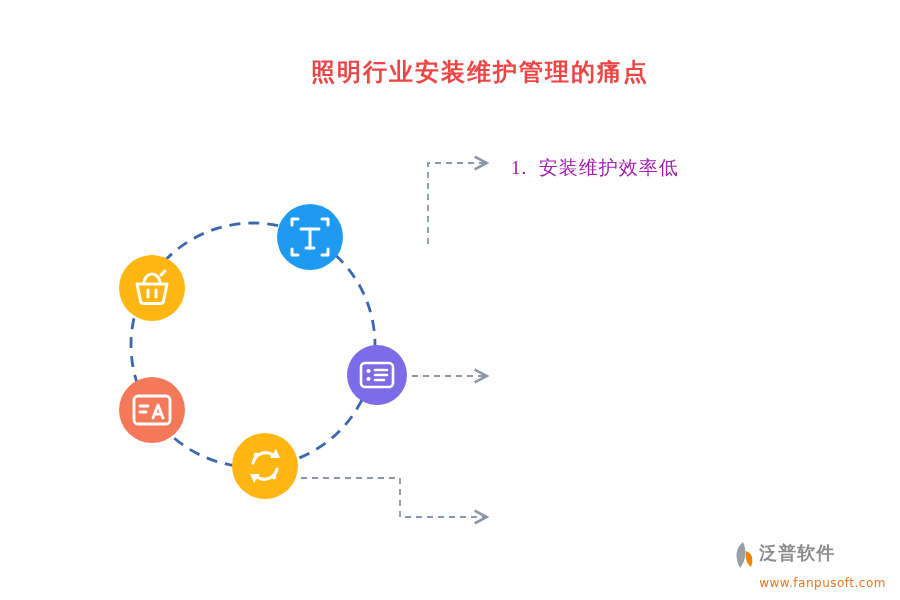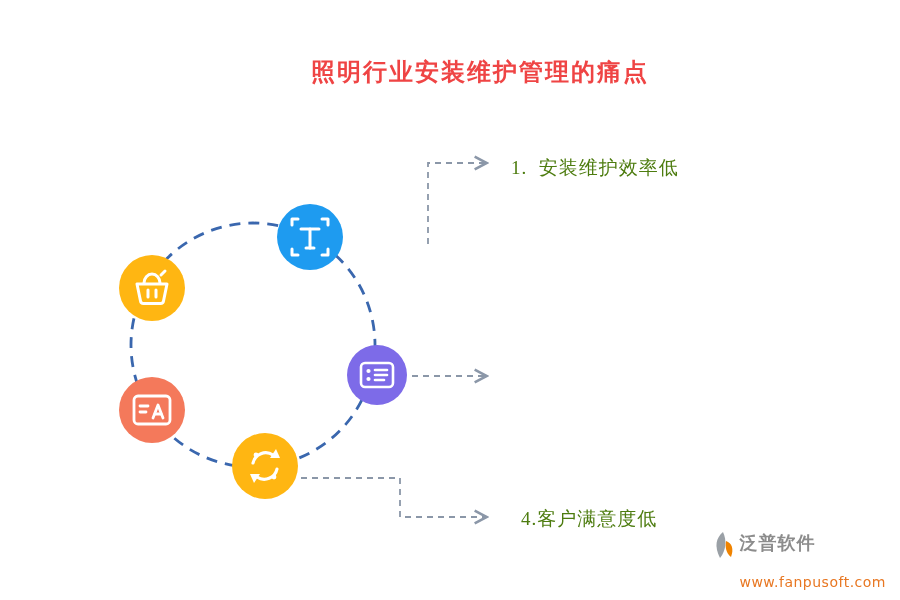--- a/index.html
+++ b/index.html
@@ -7,28 +7,28 @@
     position:relative;width:900px;height:600px;background:#ffffff;overflow:hidden;
     font-family:"Liberation Serif","DejaVu Serif",serif;
   }
   .title{
     position:absolute;left:60px;top:56px;width:840px;text-align:center;
     font-size:24px;font-weight:bold;letter-spacing:2px;
   }
   .overlay{position:absolute;left:0;top:0;}
   .icon-badge{position:absolute;}
   .pain-label{
-    position:absolute;font-size:19px;color:#4d7c0f;white-space:pre;letter-spacing:1px;
+    position:absolute;font-size:19px;color:#a21caf;white-space:pre;letter-spacing:1px;
   }
   .logo{
     position:absolute;right:14px;bottom:10px;display:flex;align-items:flex-start;gap:4px;
   }
   .logo-texts{display:flex;flex-direction:column;align-items:flex-start;}
   .logo-name{font-size:18px;font-weight:bold;letter-spacing:1px;font-family:"DejaVu Sans",sans-serif;}
-  .logo-url{font-size:14px;letter-spacing:0.5px;font-family:"DejaVu Sans",sans-serif;margin-top:19px;}
+  .logo-url{font-size:12px;letter-spacing:0.5px;font-family:"DejaVu Sans",sans-serif;margin-top:11px;}
 </style>
 </head>
 <body>
 
 <div class="stage">
 
   <div class="title" style="color: #ef4444;">照明行业安装维护管理的痛点</div>
 
   <svg class="overlay" width="900" height="600">
     <defs>
@@ -99,21 +99,20 @@
       <path d="M23 32 A 13 13 0 0 1 43 24"></path>
       <path d="M47 38 A 13 13 0 0 1 27 46"></path>
     </g>
     <polygon points="46,18 50,27 40,27" fill="#fff"></polygon>
     <polygon points="24,52 20,43 30,43" fill="#fff"></polygon>
     <circle cx="26" cy="24" r="2.4" fill="#fff"></circle>
     <circle cx="44" cy="46" r="2.4" fill="#fff"></circle>
   </svg>
 
   <div class="pain-label" style="left:511px;top:155px">1.  安装维护效率低</div>
-  <div class="pain-label" style="left:521px;top:506px">4.客户满意度低</div>
 
   <div class="logo">
     <svg width="22" height="30" viewBox="0 0 22 30">
       <path d="M10 1 C3 7 1 15 7 27 C13 20 14 9 10 1 Z" fill="#9aa0a6"></path>
       <path d="M13 10 C19 12 21 18 18 26 C13 22 12 16 13 10 Z" fill="#F08300"></path>
     </svg>
     <div class="logo-texts">
       <div class="logo-name" style="color: rgb(140, 140, 140);">泛普软件</div>
       <div class="logo-url" style="color: rgb(232, 119, 34);">www.fanpusoft.com</div>
     </div>

